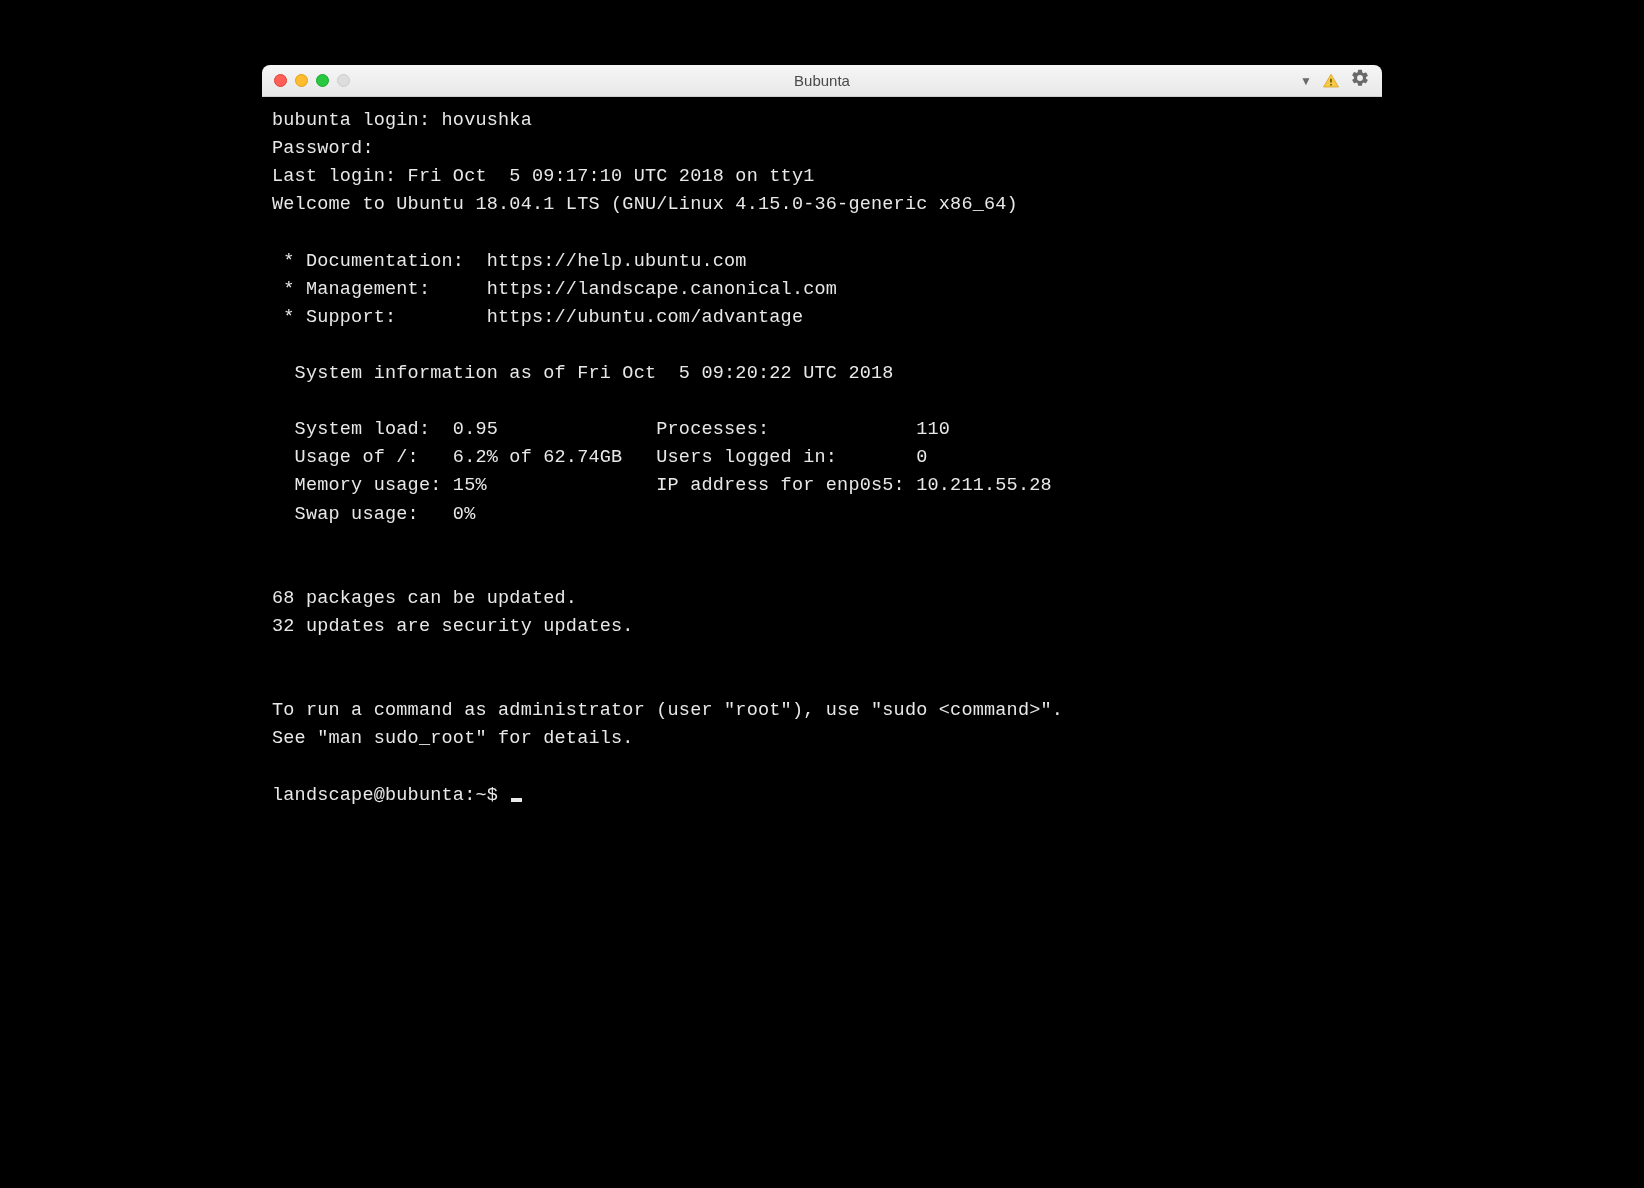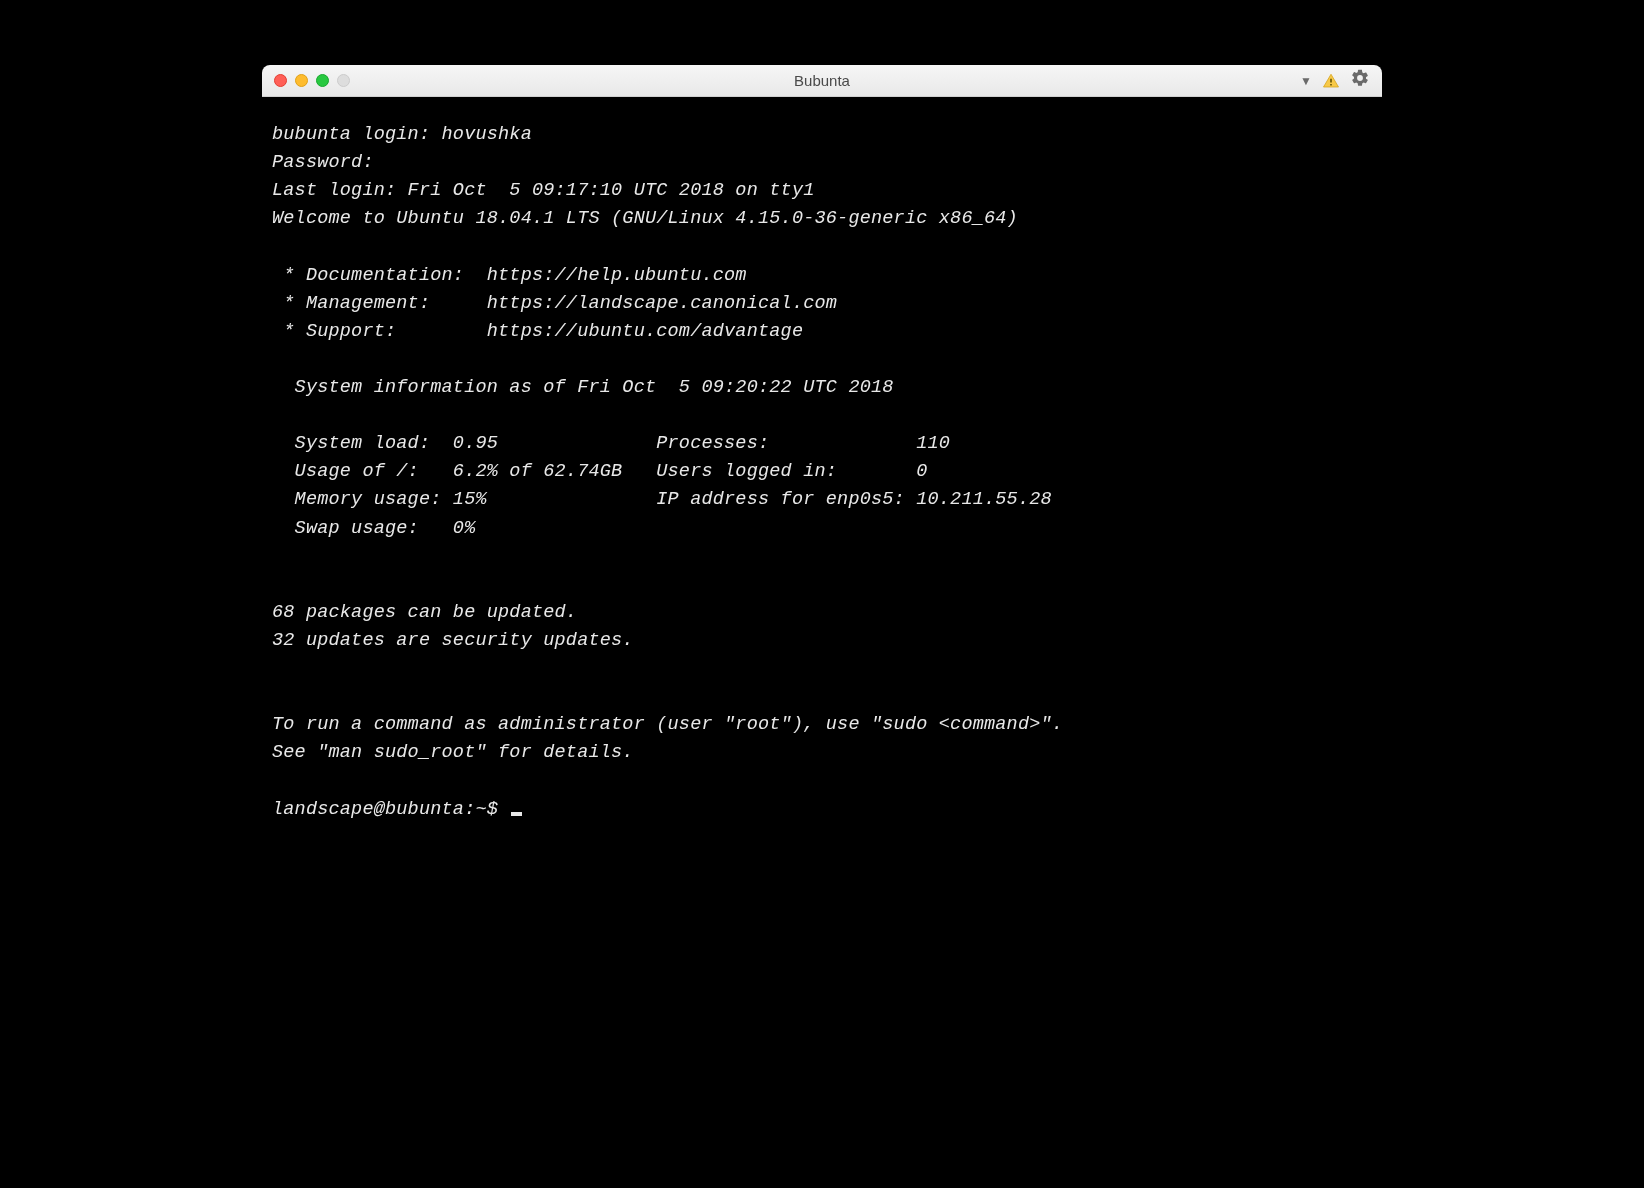--- a/index.html
+++ b/index.html
@@ -62,25 +62,24 @@
     color: #6a6a6a;
   }
   .warning-icon svg { width: 18px; height: 18px; display:block; }
   .gear-icon { color: #6a6a6a; font-size: 18px; }
   .terminal-body {
     background: #000;
     color: #e8e8e8;
     font-family: "Menlo", "Consolas", "Courier New", monospace;
     font-size: 18.5px;
     line-height: 1.52;
-    padding: 24px 10px 60px 10px;
+    padding: 10px 10px 60px 10px;
     white-space: pre;
     letter-spacing: 0.2px;
     min-height: 780px;
-    font-style: italic;
   }
   .cursor {
     display: inline-block;
     width: 11px;
     height: 4px;
     background: #e8e8e8;
     vertical-align: baseline;
     margin-left: 2px;
     position: relative;
     top: 2px;

